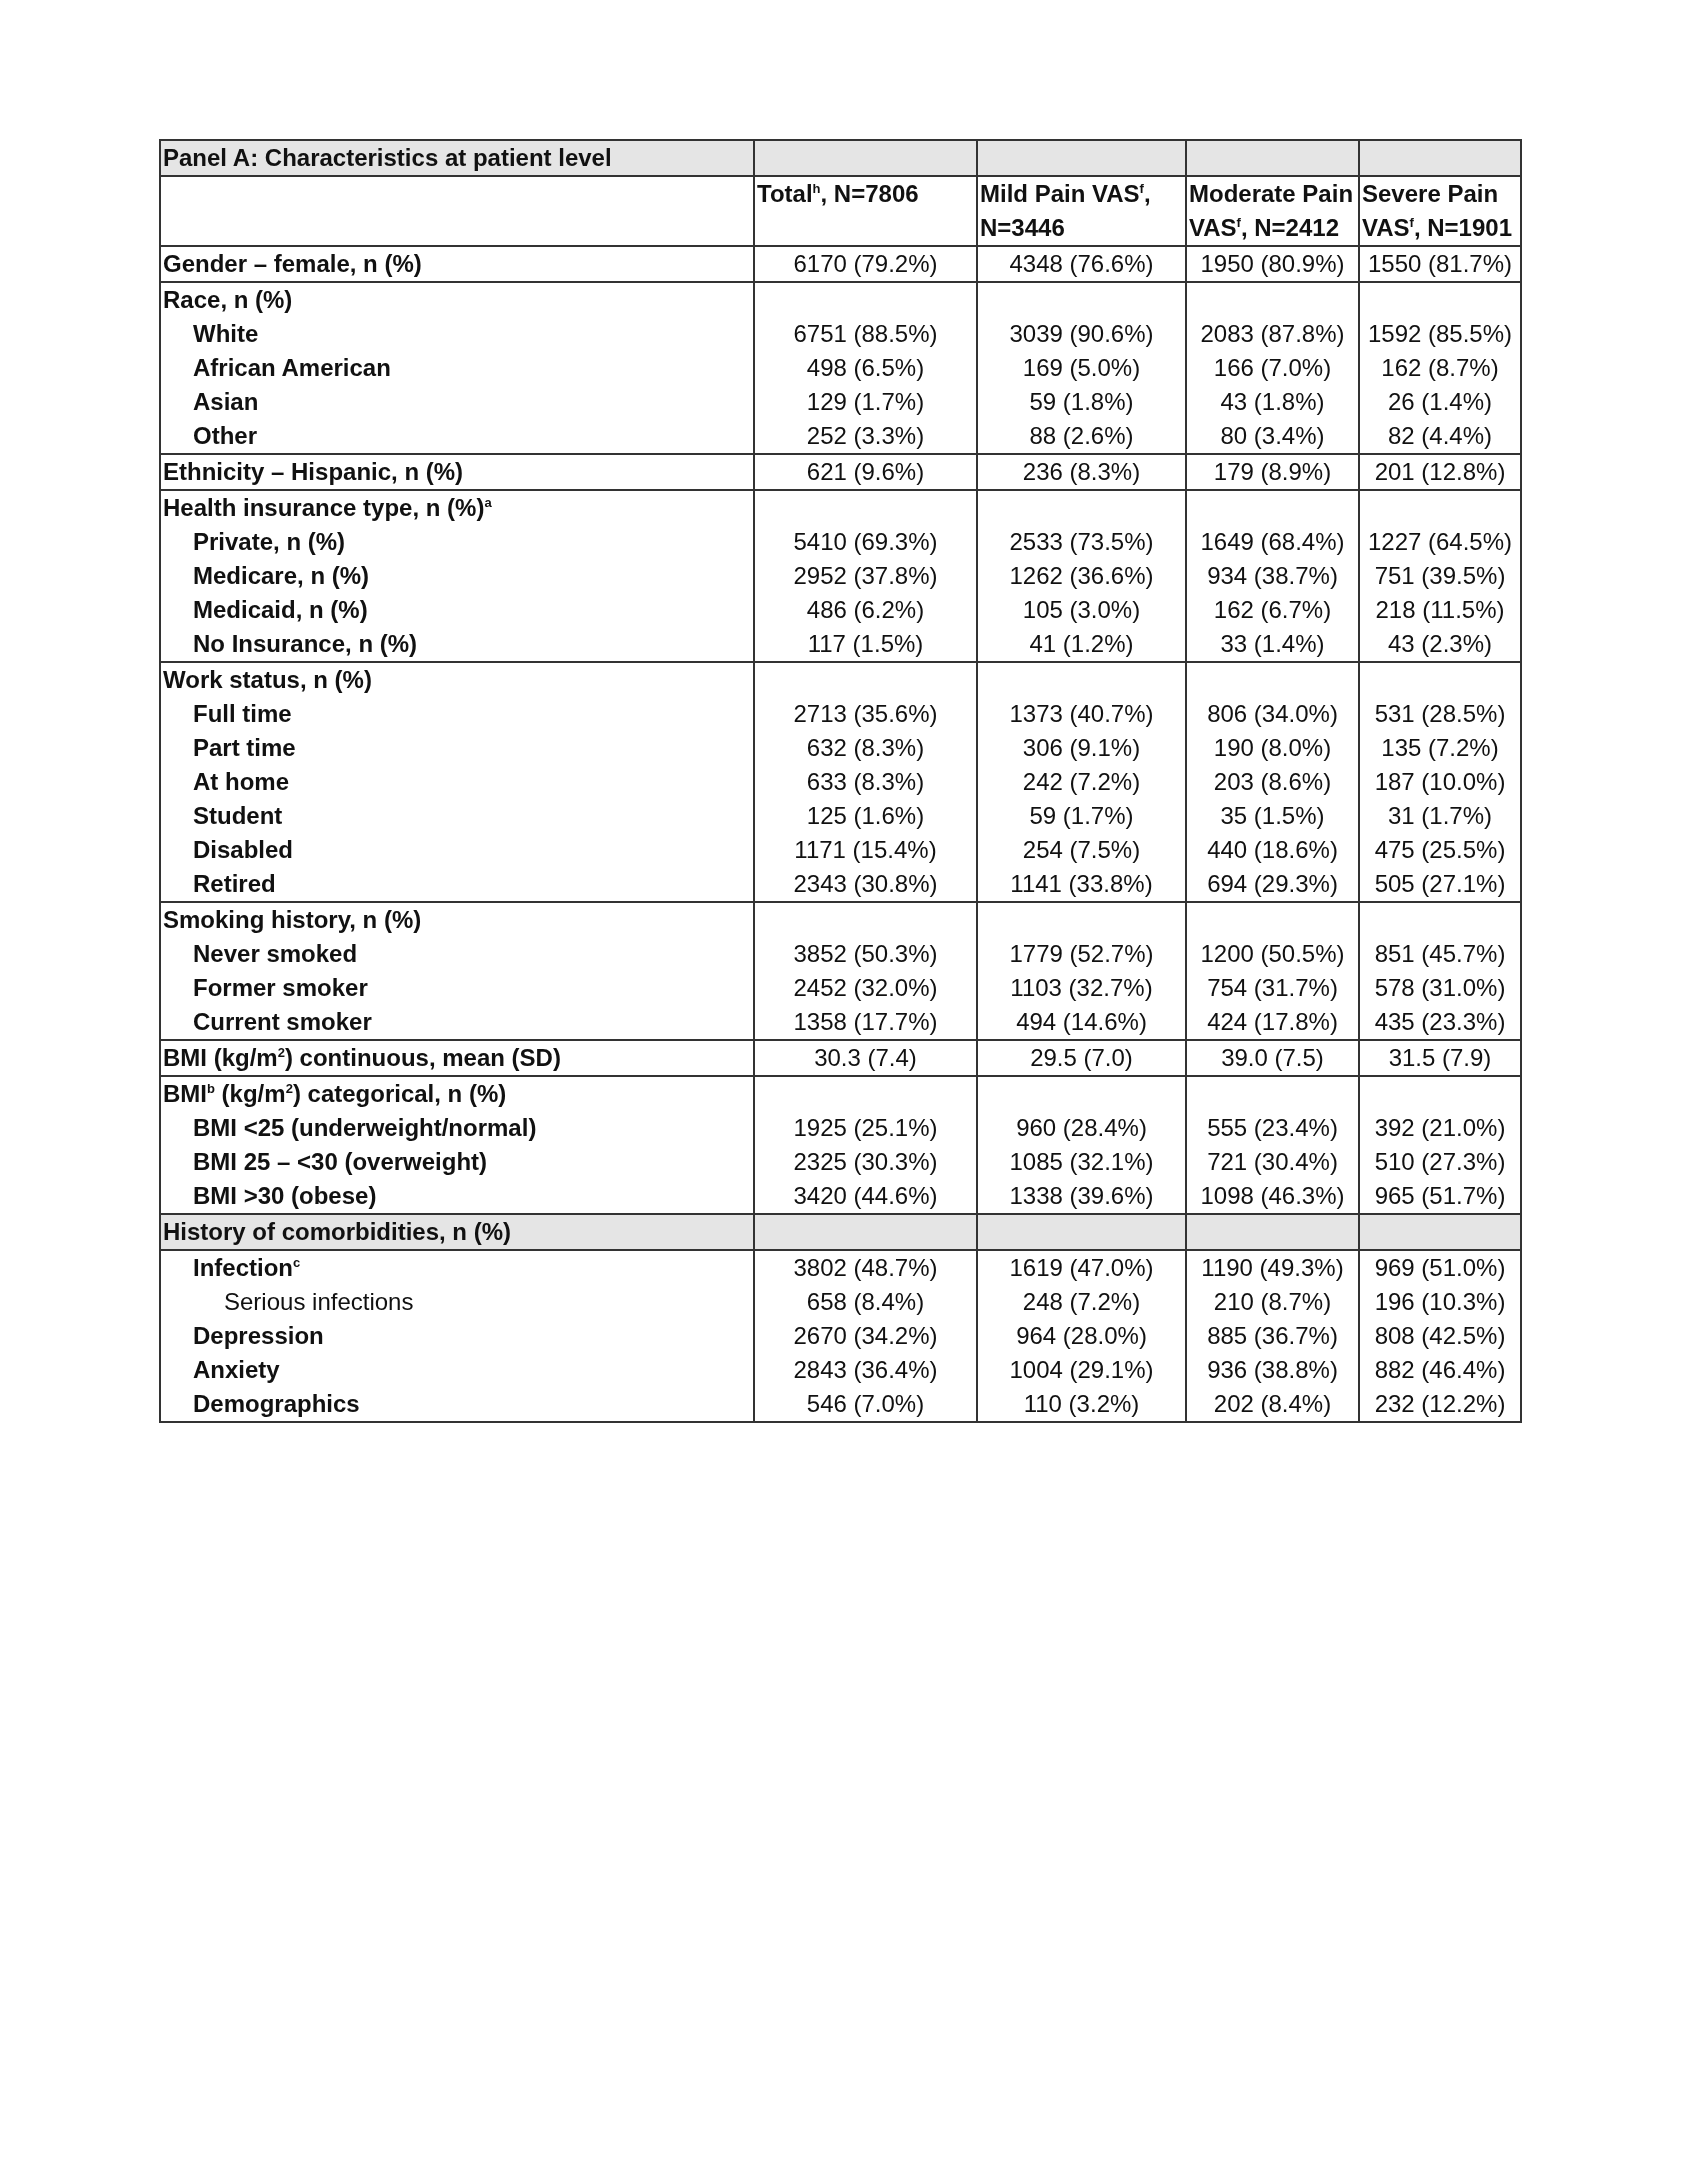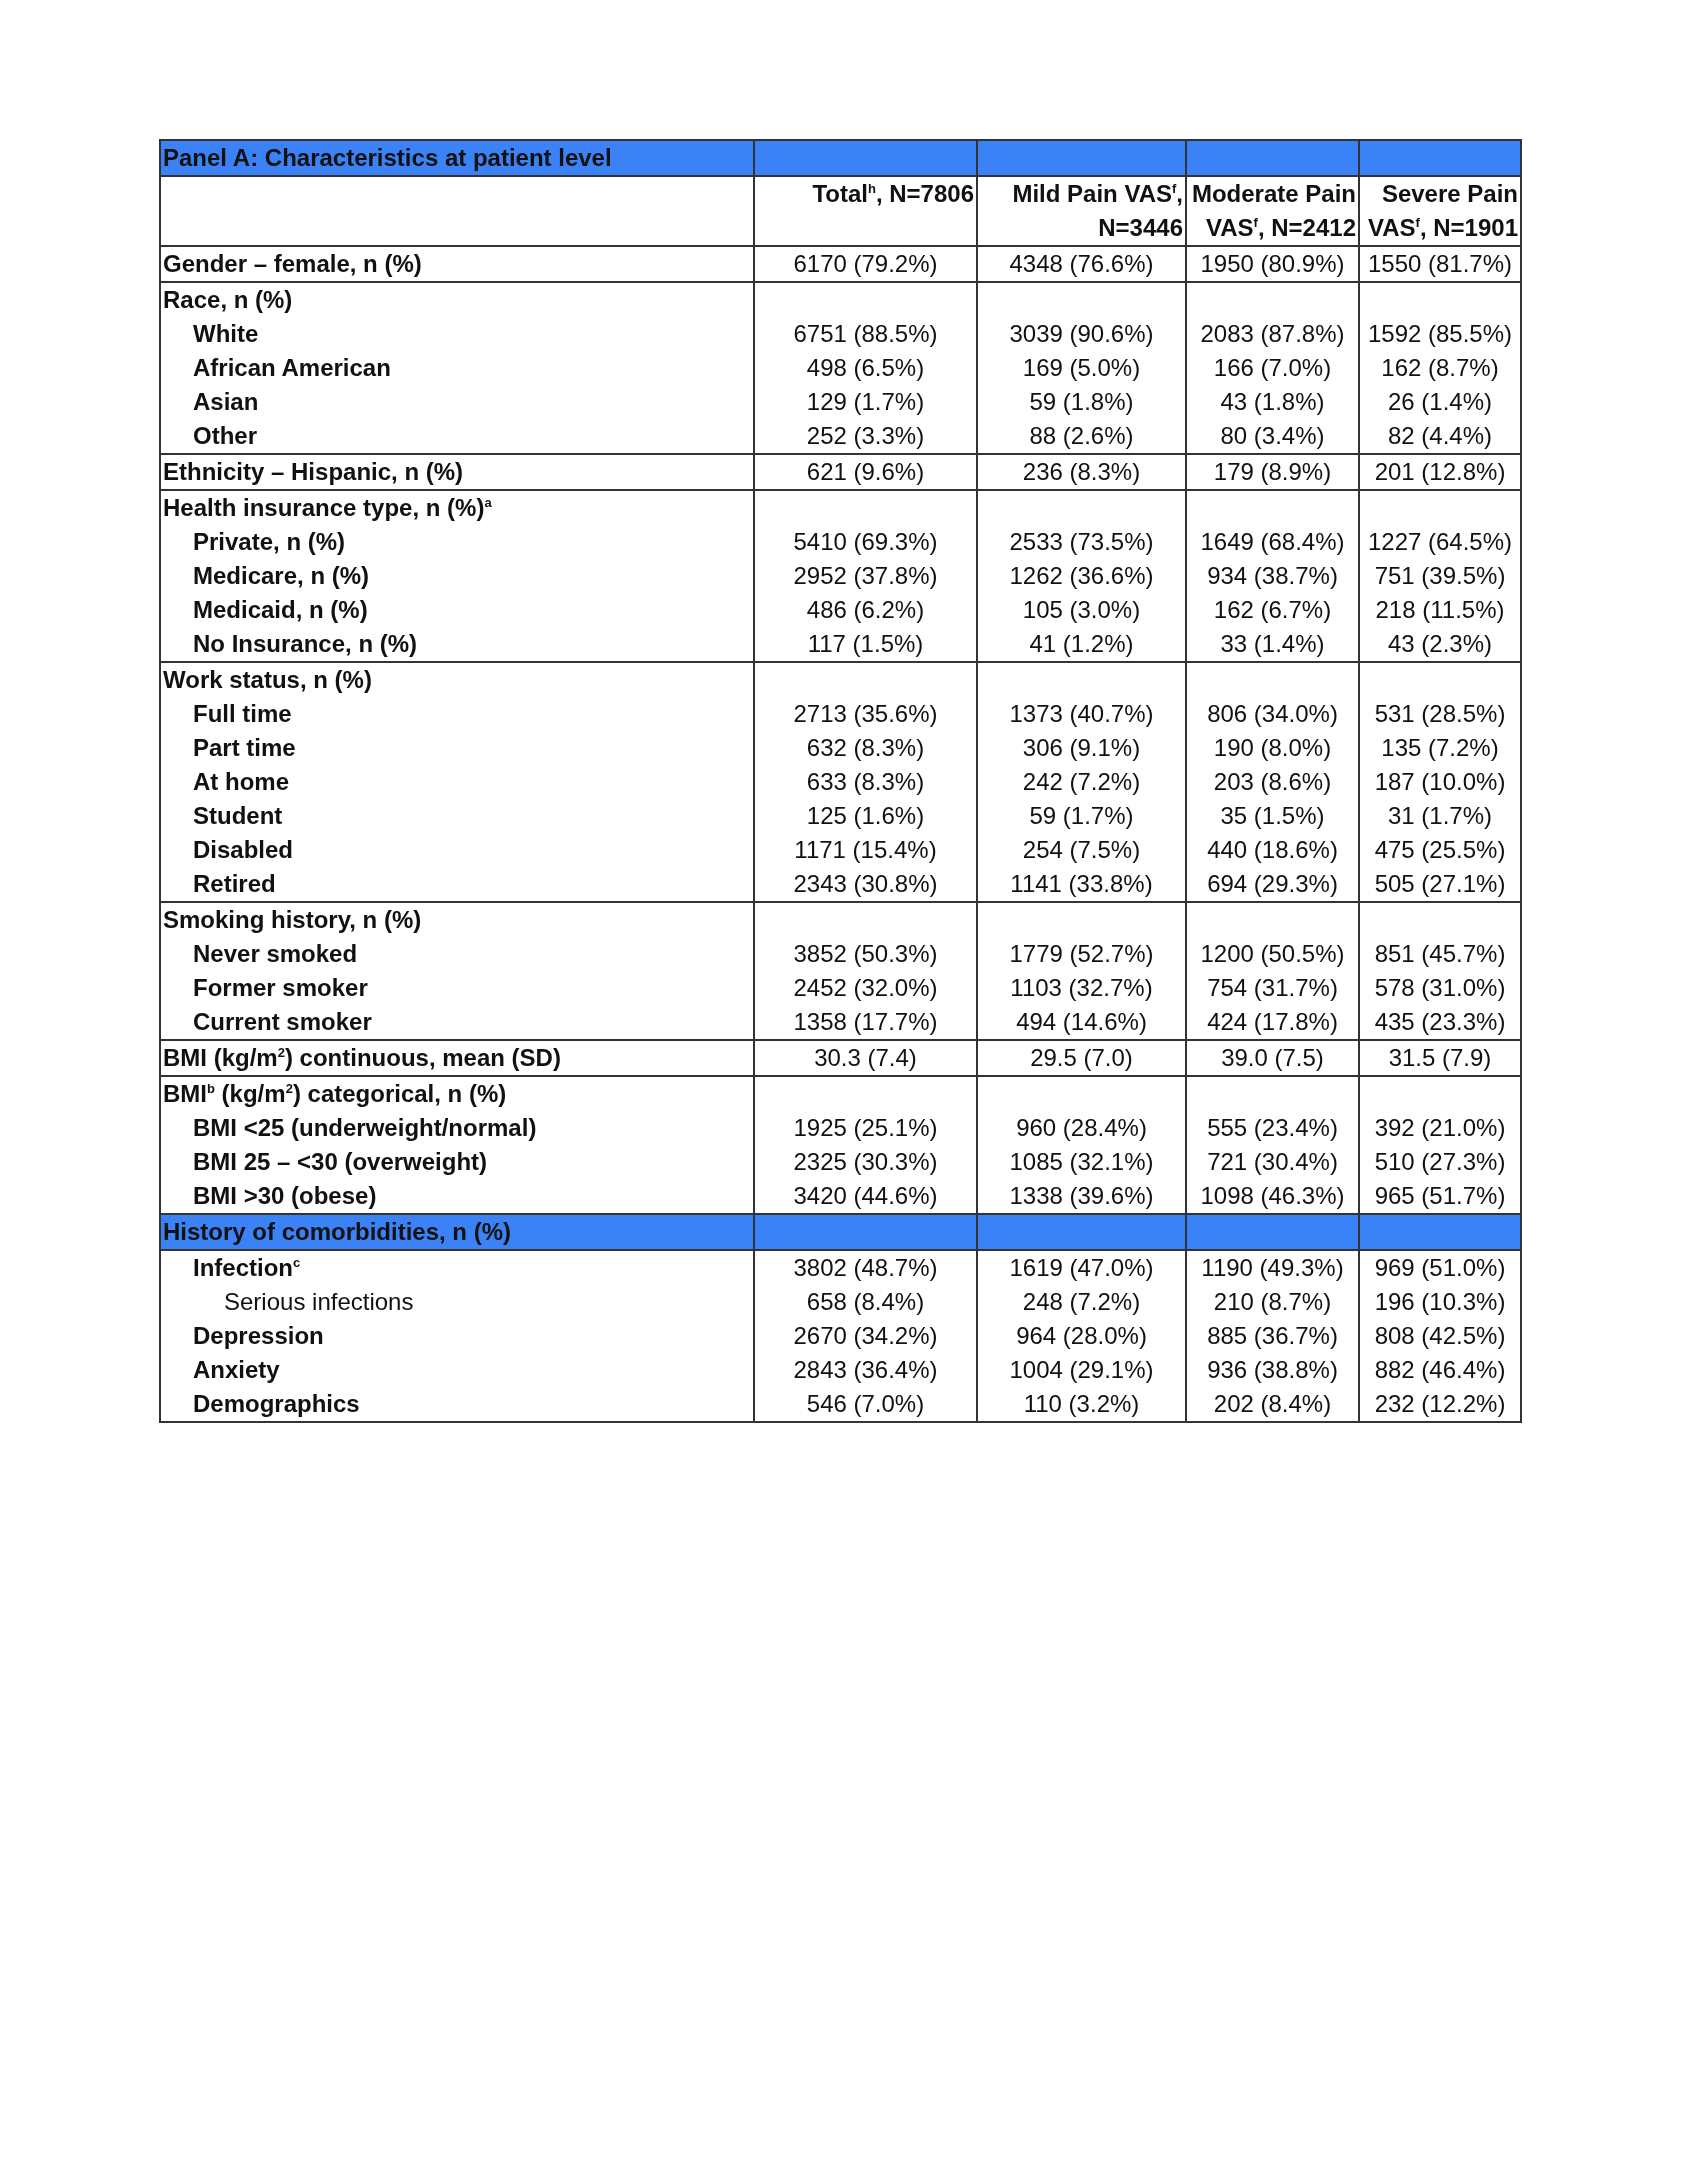--- a/index.html
+++ b/index.html
@@ -8,24 +8,24 @@
     position: absolute; left: 159px; top: 139px; width: 1361px;
     border-collapse: collapse; table-layout: fixed;
     font-family: "Liberation Sans", sans-serif; font-size: 24px; line-height: 34px;
   }
   #doc-table td { border: 2px solid #333; padding: 0 2px; vertical-align: top; }
   col.c0 { width: 594px; }
   col.c1 { width: 223px; }
   col.c2 { width: 209px; }
   col.c3 { width: 173px; }
   col.c4 { width: 162px; }
-  .gray td { background: #3b82f6; }
+  .gray td { background: #e5e5e5; }
   .bold { font-weight: bold; }
   .num { text-align: center; }
-  .hdr td { height: 67px; vertical-align: middle; font-weight: bold; text-align: right; }
+  .hdr td { height: 67px; vertical-align: middle; font-weight: bold; text-align: left; }
   .hdr td.c0cell { text-align: left; }
   .line { display: block; white-space: nowrap; }
   .ind1 { padding-left: 30px; font-weight: bold; }
   .ind2 { padding-left: 61px; }
   sup { font-size: 13px; line-height: 0; vertical-align: super; }
   .title-row td { height: 34px; }
 </style>
 </head>
 <body>
 

